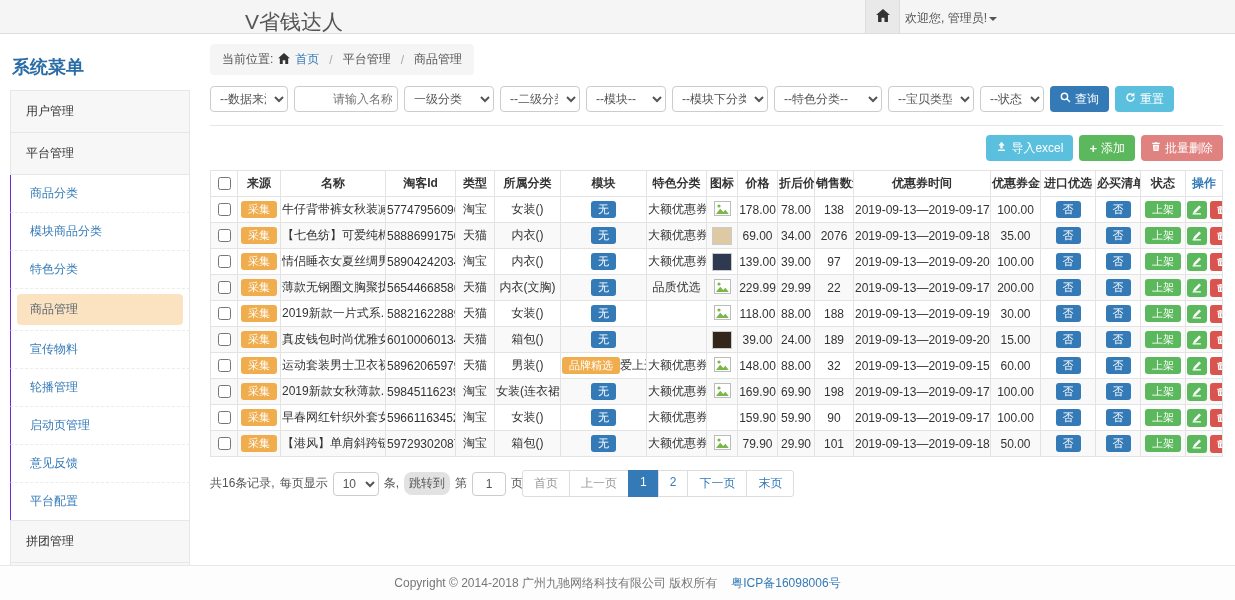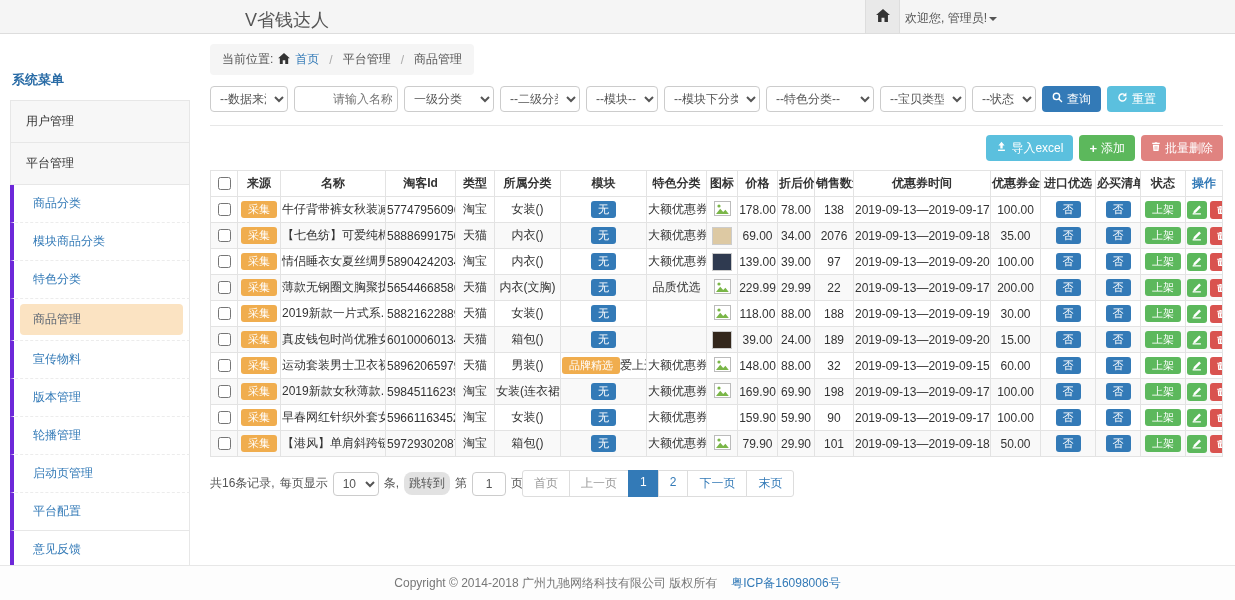--- a/index.html
+++ b/index.html
@@ -1,29 +1,29 @@
 <!DOCTYPE html>
 <html><head>
 <meta charset="utf-8">
 <style>
   html,body{margin:0;padding:0}
   body{width:1235px;height:600px;position:relative;overflow:hidden;background:#fff;
        font-family:"Liberation Sans","DejaVu Sans",sans-serif;font-size:12px;color:#333}
   
   .topbar{position:absolute;top:0;left:0;right:0;height:33px;background:#f5f5f5;border-bottom:1px solid #ddd;z-index:6}
-  .brand{position:absolute;left:245px;top:8px;font-size:18px;color:#555}
+  .brand{position:absolute;left:245px;top:8px;font-size:21px;color:#555}
   .top-home{position:absolute;left:865px;top:0;width:33px;height:33px;background:#e9e9e9;
             border-left:1px solid #ddd;border-right:1px solid #ddd;display:flex;align-items:center;justify-content:center;cursor:pointer}
   .top-welcome{position:absolute;left:905px;top:10px;color:#555;cursor:pointer;display:flex;align-items:center;gap:2px}
   .caret{width:0;height:0;border-left:4px solid transparent;border-right:4px solid transparent;border-top:4px solid #555;display:inline-block}
   
   .sidebar{position:absolute;left:10px;top:47px;width:180px;z-index:1}
-  .sb-title{color:#2a6ca6;font-weight:bold;font-size:13px;margin:24px 0 12px 2px}
+  .sb-title{color:#2a6ca6;font-weight:bold;font-size:18px;margin:8px 0 12px 2px}
   .sb-section{background:#f7f7f7;border:1px solid #e7e7e7;margin-top:-1px;padding:12px 15px;color:#333;cursor:pointer}
-  .sb-link{background:#fff;border-left:4px solid #6d28d9;border-right:1px solid #e7e7e7;border-bottom:1px dashed #ececec;
+  .sb-link{background:#fff;border-left:1px solid #6d28d9;border-right:1px solid #e7e7e7;border-bottom:1px dashed #ececec;
            padding:10px 15px 10px 19px;color:#337ab7;cursor:pointer}
   .sb-link .pill{display:block}
   .sb-link.active{padding:5px 6px}
   .sb-link.active .pill{background:#fbe3c2;border-radius:4px;padding:7px 13px;color:#5a6572}
   .sb-link-last{border-bottom:1px solid #e7e7e7}
   
   .main{position:absolute;left:210px;top:40px;width:1013px}
   .breadcrumb{background:#f5f5f5;border-radius:4px;padding:7px 12px;color:#555;display:inline-flex;align-items:center;gap:5px;margin-top:4px}
   .breadcrumb a{color:#337ab7;text-decoration:none;cursor:pointer}
   .sep{color:#aaa;margin:0 5px}
@@ -102,33 +102,30 @@
       <div class="sb-link">
         <span class="pill">特色分类</span>
       </div>
       <div class="sb-link active">
         <span class="pill">商品管理</span>
       </div>
       <div class="sb-link">
         <span class="pill">宣传物料</span>
       </div>
       <div class="sb-link">
-        <span class="pill">版本管理</span>
-      </div>
-      <div class="sb-link">
         <span class="pill">轮播管理</span>
       </div>
       <div class="sb-link">
         <span class="pill">启动页管理</span>
+      </div>
+      <div class="sb-link">
+        <span class="pill">意见反馈</span>
       </div>
       <div class="sb-link sb-link-last">
         <span class="pill">平台配置</span>
-      </div>
-      <div class="sb-link">
-        <span class="pill">意见反馈</span>
       </div>
       <div class="sb-section"><span class="pill">拼团管理</span></div>
       <div class="sb-section"></div>
     </div>
 </div>
 
 <div class="main">
   <div class="breadcrumb">
     <span>当前位置:</span>
     <span>
@@ -142,21 +139,21 @@
     <span class="sep">/</span>
     <span>商品管理</span>
   </div>
 
   <div class="filters">
     <span id="filter-fields" style="display:flex;gap:6px;align-items:center">
         <select style="width: 78px;"><option>--数据来源--</option></select>
         <input type="text" placeholder="请输入名称" style="width: 104px; padding-left: 38px;">
         <select style="width: 90px;"><option>一级分类</option></select>
         <select style="width: 80px;"><option>--二级分类--</option></select>
-        <select style="width: 72px;"><option>--模块--</option></select>
+        <select style="width: 80px;"><option>--模块--</option></select>
         <select style="width: 96px;"><option>--模块下分类--</option></select>
         <select style="width: 108px;"><option>--特色分类--</option></select>
         <select style="width: 86px;"><option>--宝贝类型--</option></select>
         <select style="width: 64px;"><option>--状态--</option></select>
       </span>
     <button class="btn btn-primary">
       <span>
         <svg width="11" height="11" viewBox="0 0 16 16">
             <circle cx="6.5" cy="6.5" r="4.6" fill="none" stroke="#fff" stroke-width="2"></circle>
             <path stroke="#fff" stroke-width="2" d="M10.2 10.2l4.3 4.3"></path>

